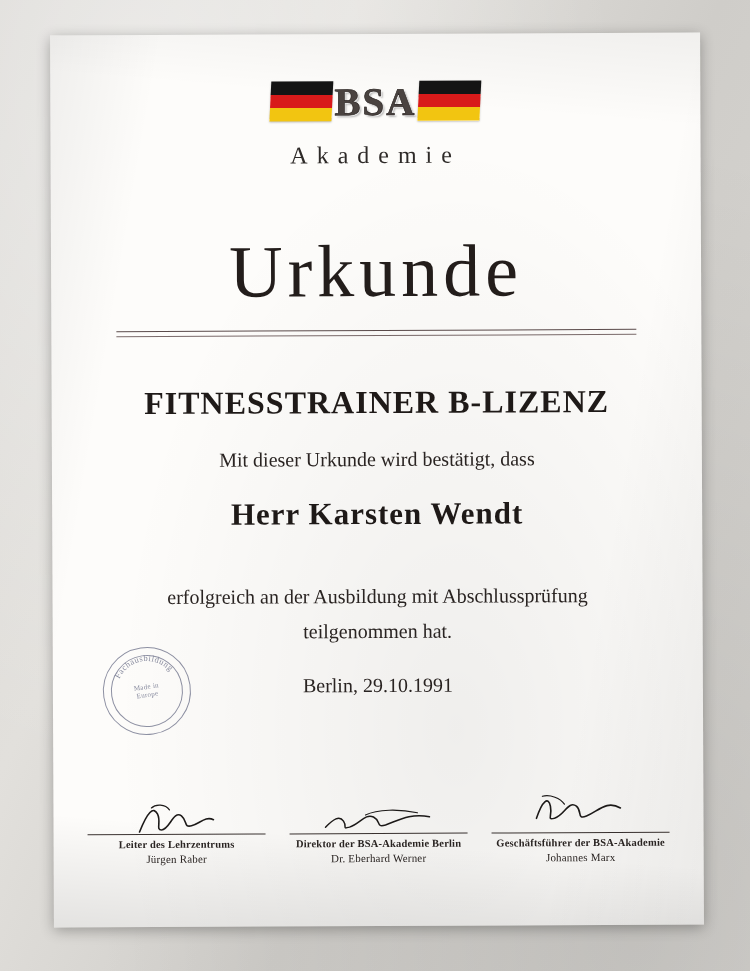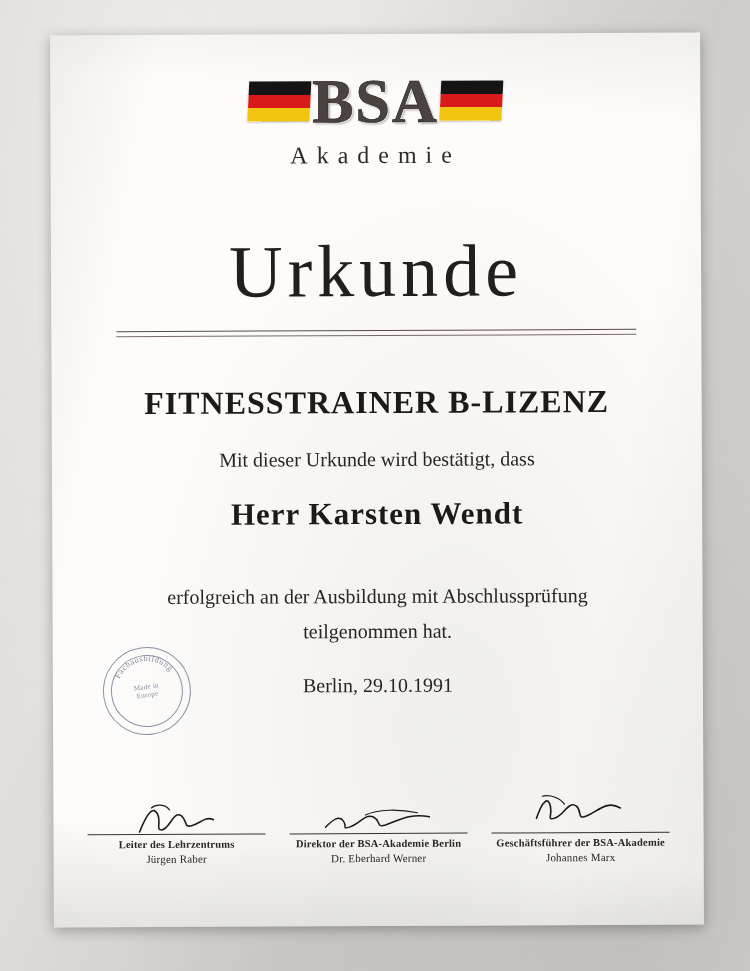--- a/index.html
+++ b/index.html
@@ -82,21 +82,21 @@
     background: linear-gradient(to bottom, #141414 0 33.3%, #d81a1a 33.3% 66.6%, #f2c511 66.6% 100%);
     box-shadow: 0 1px 2px rgba(0,0,0,0.25);
     position: relative;
     z-index: 1;
   }
   .flag.left { transform: skewX(-3deg); }
   .flag.right { transform: skewX(-3deg); }
   #bsa-text {
     font-family: "Liberation Serif", serif;
     font-weight: bold;
-    font-size: 62px;
+    font-size: 39px;
     letter-spacing: 2px;
     color: #4a4340;
     -webkit-text-stroke: 0.6px #2b2523;
     text-shadow: 1px 1px 0 rgba(255,255,255,0.7), 2px 2px 2px rgba(0,0,0,0.28);
     padding: 0 8px;
     margin: 0 -6px;
     z-index: 2;
     background: linear-gradient(to bottom, #efeeec 0%, #bdb9b4 48%, #8d8884 52%, #d9d6d2 100%);
     -webkit-background-clip: text;
     background-clip: text;

